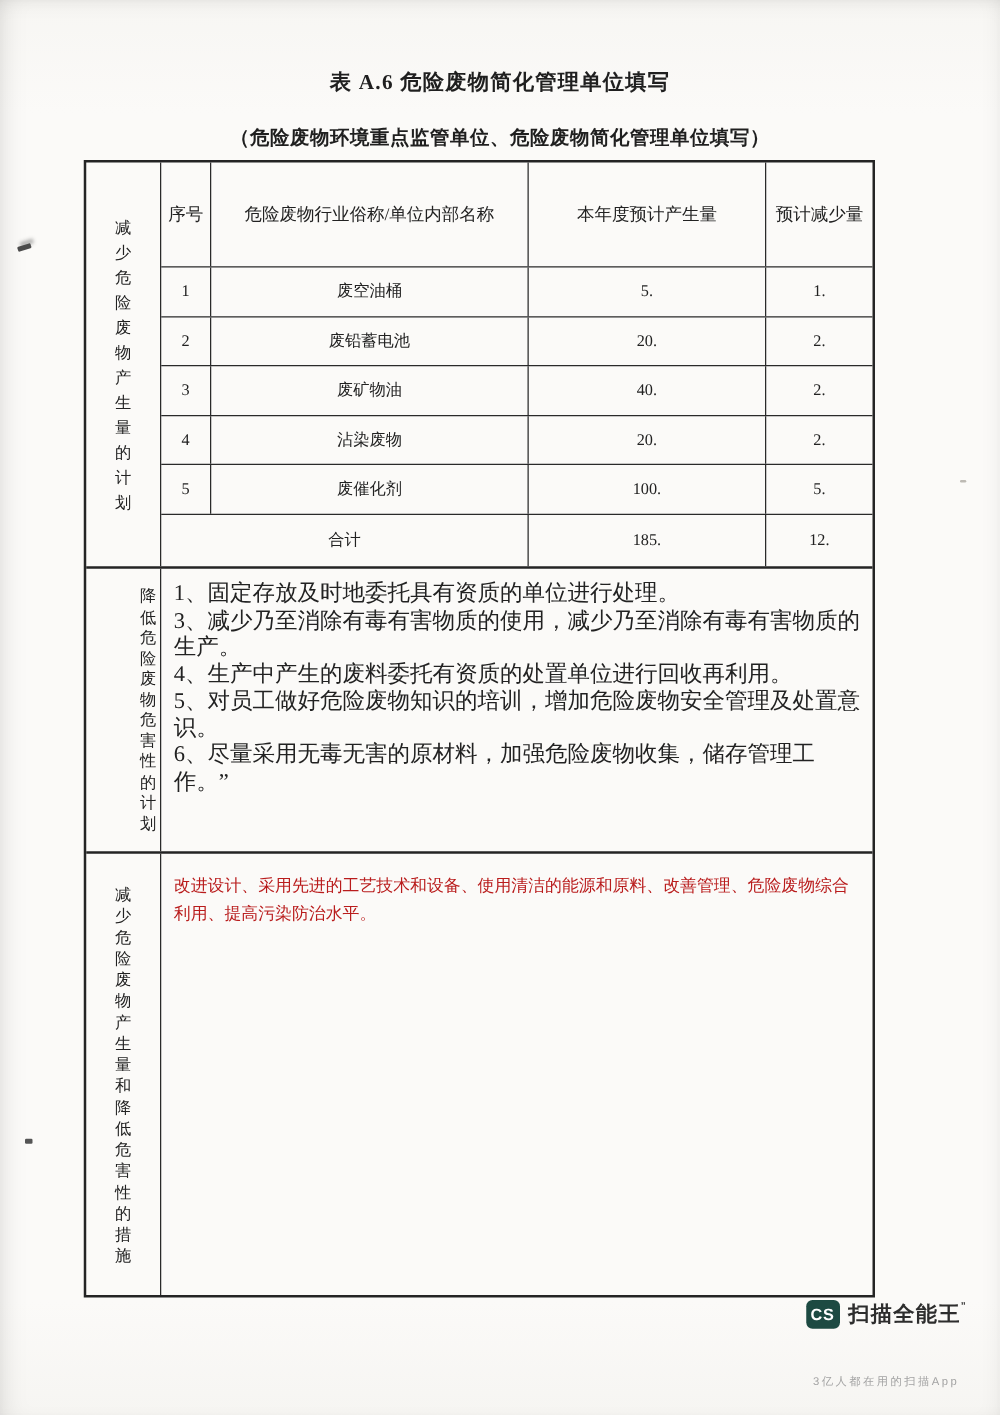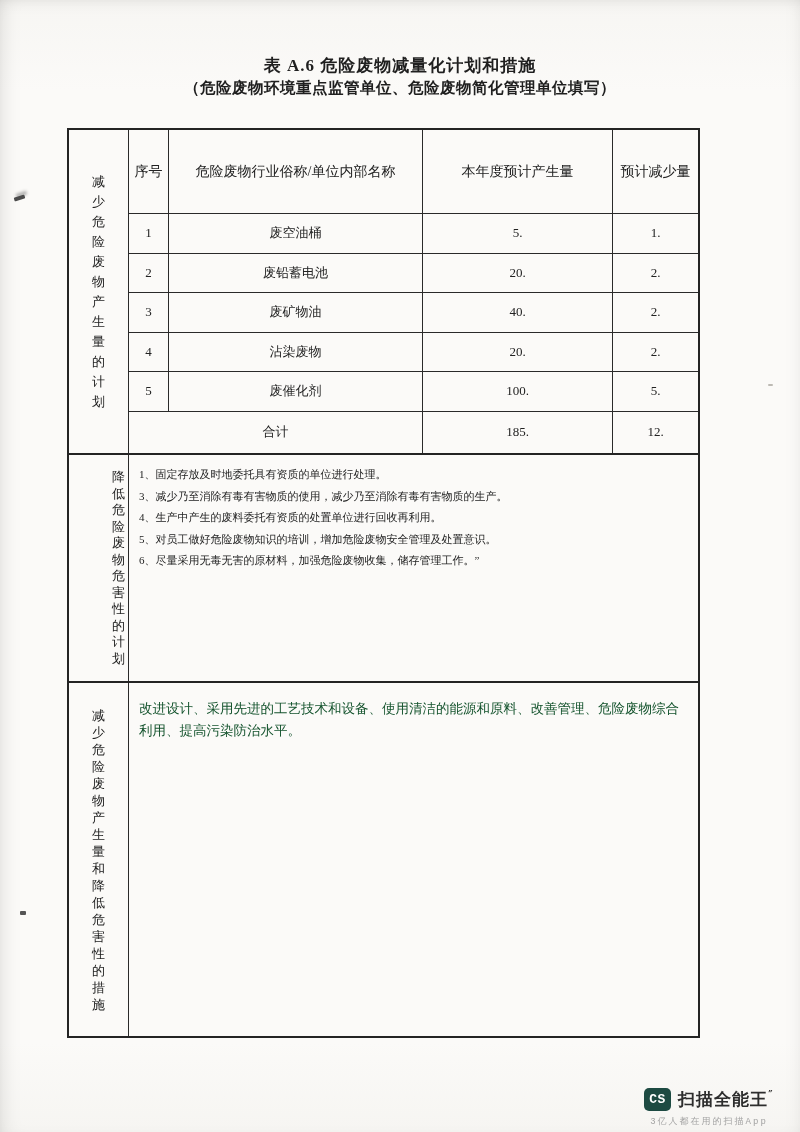--- a/index.html
+++ b/index.html
@@ -10,21 +10,21 @@
                inset -12px 0 22px -18px rgba(0,0,0,.12),
                inset 0 12px 22px -18px rgba(0,0,0,.14);
     font-family:"Liberation Serif","DejaVu Serif",serif;
     color:#262626;
   }
   .title{
     position:absolute;top:54px;left:0;width:100%;text-align:center;
     font-size:17px;font-weight:700;letter-spacing:1px;color:#1f1f1f;
   }
   .subtitle{
-    position:absolute;top:78px;left:0;width:100%;text-align:center;
+    position:absolute;top:100px;left:0;width:100%;text-align:center;
     font-size:15.5px;font-weight:700;letter-spacing:.5px;color:#1f1f1f;
   }
   .doc-table{
     position:absolute;left:67px;top:128px;width:633px;height:910px;
     border:2px solid #242424;box-sizing:border-box;
     display:flex;flex-direction:column;
   }
   .section{display:flex;box-sizing:border-box;}
   .sec1{height:325px;border-bottom:2px solid #242424;}
   .sec2{height:228px;border-bottom:2px solid #242424;}
@@ -52,45 +52,46 @@
   .c1{width:40px;flex:none;}
   .c2{width:254px;flex:none;}
   .c3{width:190px;flex:none;}
   .c4{flex:1;}
   .cmerge{width:294px;flex:none;}
   .hrow{height:84px;flex:none;}
   .drow{height:39.5px;flex:none;}
   .totrow{flex:1;}
   .hcell{font-size:14px;}
   .sec-text{flex:1;padding:9px 8px 0 10px;box-sizing:border-box;}
-  .listline{font-size:11px;line-height:21.5px;color:#222;}
-  .para{font-size:13.5px;line-height:22px;color:#14532d;padding-top:6px;}
+  .listline{font-size:18px;line-height:21.5px;color:#222;}
+  .para{font-size:13.5px;line-height:22px;color:#b91c1c;padding-top:6px;}
   .speck{position:absolute;background:#4b4b4b;border-radius:1px;}
   .speck-a{left:14px;top:196px;width:11px;height:4px;transform:rotate(-18deg);box-shadow:3px -3px 3px rgba(90,90,90,.45);}
   .speck-b{left:20px;top:911px;width:6px;height:4px;background:#555;}
   .speck-c{left:768px;top:384px;width:5px;height:2px;background:#bdbab4;}
   .watermark{
-    position:absolute;right:6px;bottom:4px;width:170px;
+    position:absolute;right:6px;bottom:20px;width:170px;
     display:flex;flex-direction:column;align-items:center;
-    font-family:Liberation Mono, monospace;
+    font-family:Liberation Sans, sans-serif;
+    gap:32px;
   }
   .wm-row{display:flex;align-items:center;gap:7px;}
   .wm-badge{
     width:27px;height:23px;border-radius:5px;
     display:flex;align-items:center;justify-content:center;
     color:#fff;font-size:13px;font-weight:700;letter-spacing:.5px;
   }
   .wm-name{font-size:17px;font-weight:700;color:#2d2d2d;letter-spacing:1px;}
   .wm-tm{font-size:8px;color:#2d2d2d;vertical-align:top;}
   .wm-tagline{margin-top:4px;font-size:9px;color:#a3a3a3;letter-spacing:2px;}
 </style>
 </head>
 <body>
 
-<div class="title">表 A.6 危险废物减量化计划和措施</div>
+<div class="title">表 A.6 危险废物简化管理单位填写</div>
 <div class="subtitle">（危险废物环境重点监管单位、危险废物简化管理单位填写）</div>
 
 <div class="doc-table">
 
   <div class="section sec1">
     <div class="vcol">
       <div class="vlabel lh-a">减少危险废物产生量的计划</div>
     </div>
     <div class="sec-body">
       <div class="trow hrow">

